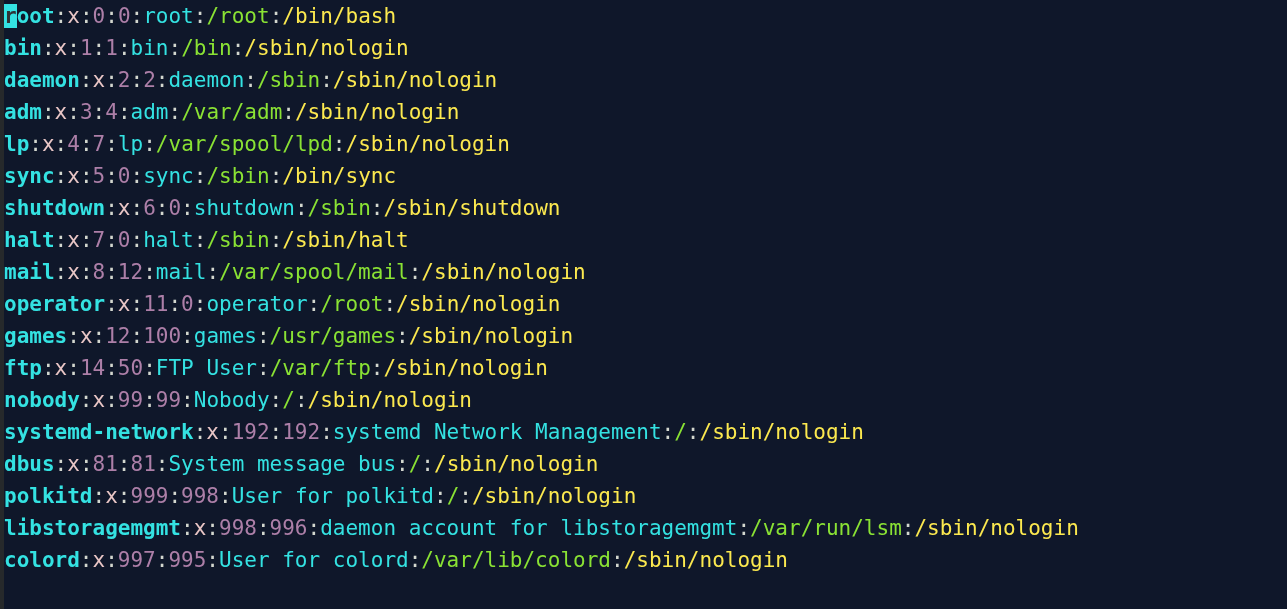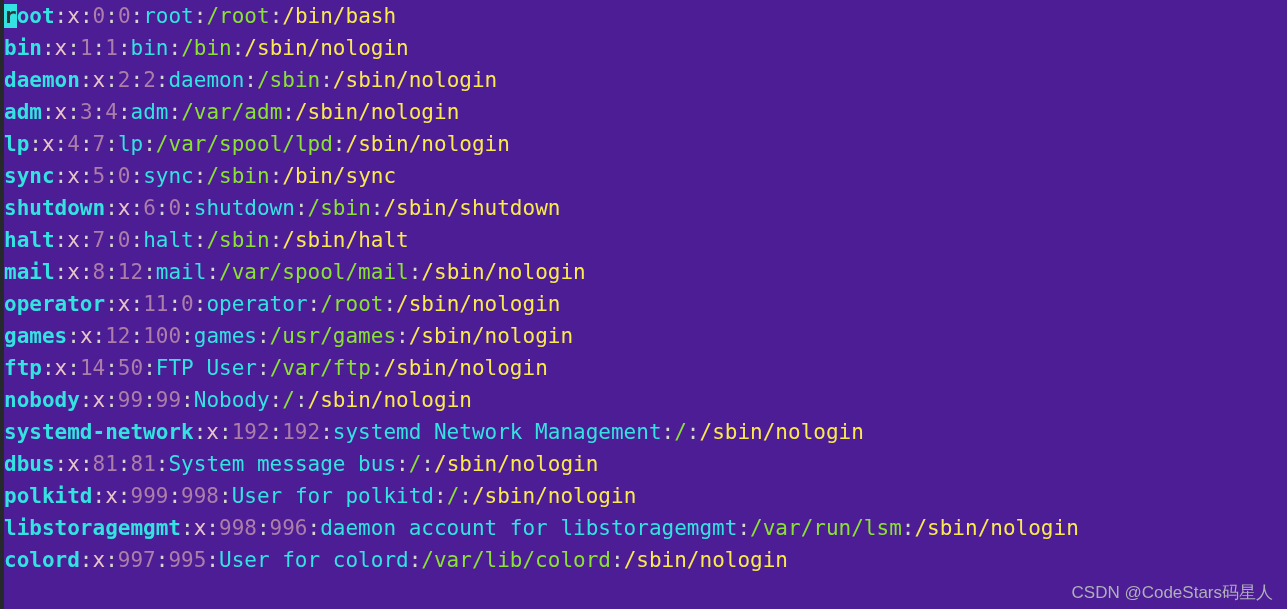--- a/index.html
+++ b/index.html
@@ -4,21 +4,21 @@
 <style>
   html, body {
     margin: 0;
     padding: 0;
     background: #2f3436;
   }
   #terminal {
     position: relative;
     width: 1287px;
     height: 609px;
-    background: #4c1d95;
+    background: #0f172a;
     overflow: hidden;
     font-family: "DejaVu Sans Mono", "Liberation Mono", monospace;
     font-size: 21px;
     line-height: 32px;
     letter-spacing: 0px;
     -webkit-font-smoothing: antialiased;
   }
   #left-gutter {
     position: absolute;
     left: 0;
@@ -86,15 +86,14 @@
       <div class="line"><span class="f-user">games</span><span class="sep">:</span><span class="f-pw">x</span><span class="sep">:</span><span class="f-id">12</span><span class="sep">:</span><span class="f-id">100</span><span class="sep">:</span><span class="f-gecos">games</span><span class="sep">:</span><span class="f-home">/usr/games</span><span class="sep">:</span><span class="f-shell">/sbin/nologin</span></div>
       <div class="line"><span class="f-user">ftp</span><span class="sep">:</span><span class="f-pw">x</span><span class="sep">:</span><span class="f-id">14</span><span class="sep">:</span><span class="f-id">50</span><span class="sep">:</span><span class="f-gecos">FTP User</span><span class="sep">:</span><span class="f-home">/var/ftp</span><span class="sep">:</span><span class="f-shell">/sbin/nologin</span></div>
       <div class="line"><span class="f-user">nobody</span><span class="sep">:</span><span class="f-pw">x</span><span class="sep">:</span><span class="f-id">99</span><span class="sep">:</span><span class="f-id">99</span><span class="sep">:</span><span class="f-gecos">Nobody</span><span class="sep">:</span><span class="f-home">/</span><span class="sep">:</span><span class="f-shell">/sbin/nologin</span></div>
       <div class="line"><span class="f-user">systemd-network</span><span class="sep">:</span><span class="f-pw">x</span><span class="sep">:</span><span class="f-id">192</span><span class="sep">:</span><span class="f-id">192</span><span class="sep">:</span><span class="f-gecos">systemd Network Management</span><span class="sep">:</span><span class="f-home">/</span><span class="sep">:</span><span class="f-shell">/sbin/nologin</span></div>
       <div class="line"><span class="f-user">dbus</span><span class="sep">:</span><span class="f-pw">x</span><span class="sep">:</span><span class="f-id">81</span><span class="sep">:</span><span class="f-id">81</span><span class="sep">:</span><span class="f-gecos">System message bus</span><span class="sep">:</span><span class="f-home">/</span><span class="sep">:</span><span class="f-shell">/sbin/nologin</span></div>
       <div class="line"><span class="f-user">polkitd</span><span class="sep">:</span><span class="f-pw">x</span><span class="sep">:</span><span class="f-id">999</span><span class="sep">:</span><span class="f-id">998</span><span class="sep">:</span><span class="f-gecos">User for polkitd</span><span class="sep">:</span><span class="f-home">/</span><span class="sep">:</span><span class="f-shell">/sbin/nologin</span></div>
       <div class="line"><span class="f-user">libstoragemgmt</span><span class="sep">:</span><span class="f-pw">x</span><span class="sep">:</span><span class="f-id">998</span><span class="sep">:</span><span class="f-id">996</span><span class="sep">:</span><span class="f-gecos">daemon account for libstoragemgmt</span><span class="sep">:</span><span class="f-home">/var/run/lsm</span><span class="sep">:</span><span class="f-shell">/sbin/nologin</span></div>
       <div class="line"><span class="f-user">colord</span><span class="sep">:</span><span class="f-pw">x</span><span class="sep">:</span><span class="f-id">997</span><span class="sep">:</span><span class="f-id">995</span><span class="sep">:</span><span class="f-gecos">User for colord</span><span class="sep">:</span><span class="f-home">/var/lib/colord</span><span class="sep">:</span><span class="f-shell">/sbin/nologin</span></div>
     </div>
 
-  <div id="watermark">CSDN @CodeStars码星人</div>
 
 </div>
 
 </body></html>

